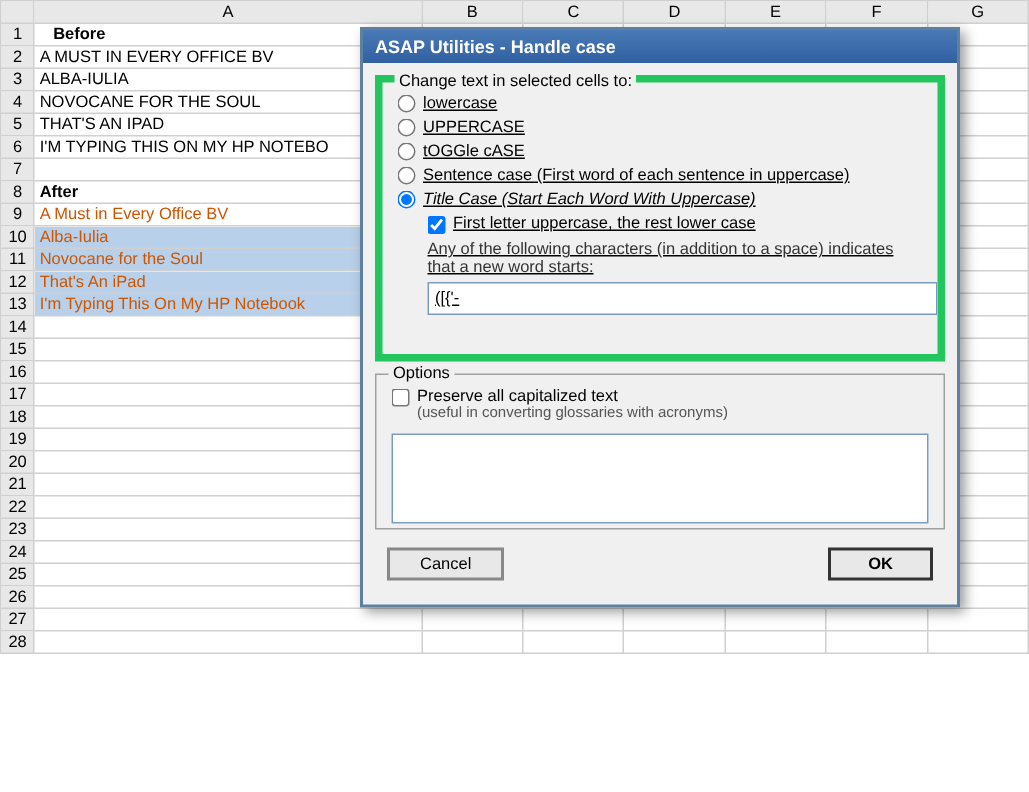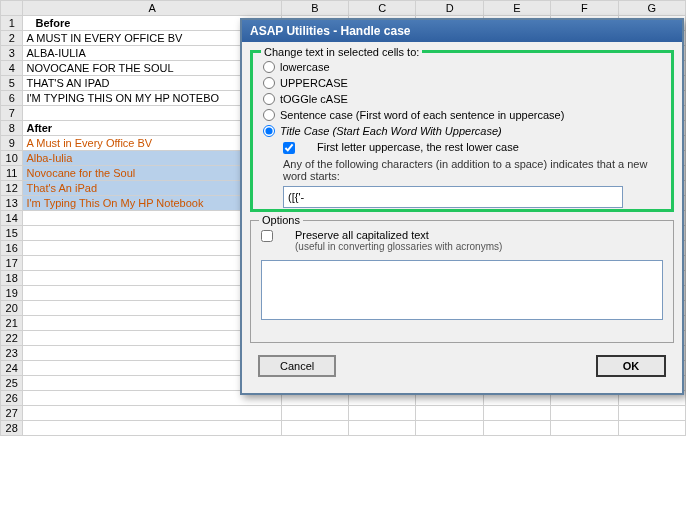--- a/index.html
+++ b/index.html
@@ -57,21 +57,21 @@
     .spreadsheet td.col-d, .spreadsheet td.col-e,
     .spreadsheet td.col-f, .spreadsheet td.col-g {
       width: 60px;
     }
 
     
     .dialog {
       position: absolute;
       top: 18px;
       left: 240px;
-      width: 444px;
+      width: 400px;
       background: #f0f0f0;
       border: 2px solid #6080a0;
       box-shadow: 3px 3px 8px rgba(0,0,0,0.4);
     }
 
     .dialog-titlebar {
       background: linear-gradient(to bottom, #4a7ab5, #3060a0);
       color: white;
       padding: 4px 8px;
       font-size: 12px;
@@ -79,25 +79,26 @@
       display: flex;
       align-items: center;
       justify-content: space-between;
     }
 
     .dialog-body {
       padding: 8px;
     }
 
     .group-box {
-      border: 3px solid #22c55e;
-      padding: 8px 10px 1px 10px;
+      border: 5px solid #22c55e;
+      padding: 8px 10px 26px 10px;
       margin-bottom: 8px;
       position: relative;
       background: #f0f0f0;
+      text-decoration: underline;
     }
 
     .group-label {
       position: absolute;
       top: -7px;
       left: 8px;
       background: #f0f0f0;
       padding: 0 3px;
       font-size: 11px;
     }
@@ -118,21 +119,21 @@
 
     .radio-label {
       font-size: 11px;
       cursor: pointer;
     }
 
     .checkbox-row {
       display: flex;
       align-items: flex-start;
       margin-bottom: 4px;
-      gap: 22px;
+      gap: 5px;
     }
 
     .checkbox-row input[type="checkbox"] {
       width: 12px;
       height: 12px;
       margin: 0;
       margin-top: 1px;
       cursor: pointer;
     }
 
@@ -155,21 +156,21 @@
       padding: 2px 4px;
       font-size: 11px;
       width: 340px;
       height: 22px;
       margin-top: 4px;
       display: block;
     }
 
     .options-group {
       border: 1px solid #a0a0a0;
-      padding: 8px 10px 20px 10px;
+      padding: 8px 10px 0 10px;
       margin-bottom: 8px;
       position: relative;
       background: #f0f0f0;
     }
 
     .preserve-row {
       display: flex;
       align-items: center;
       gap: 5px;
       margin-bottom: 2px;

